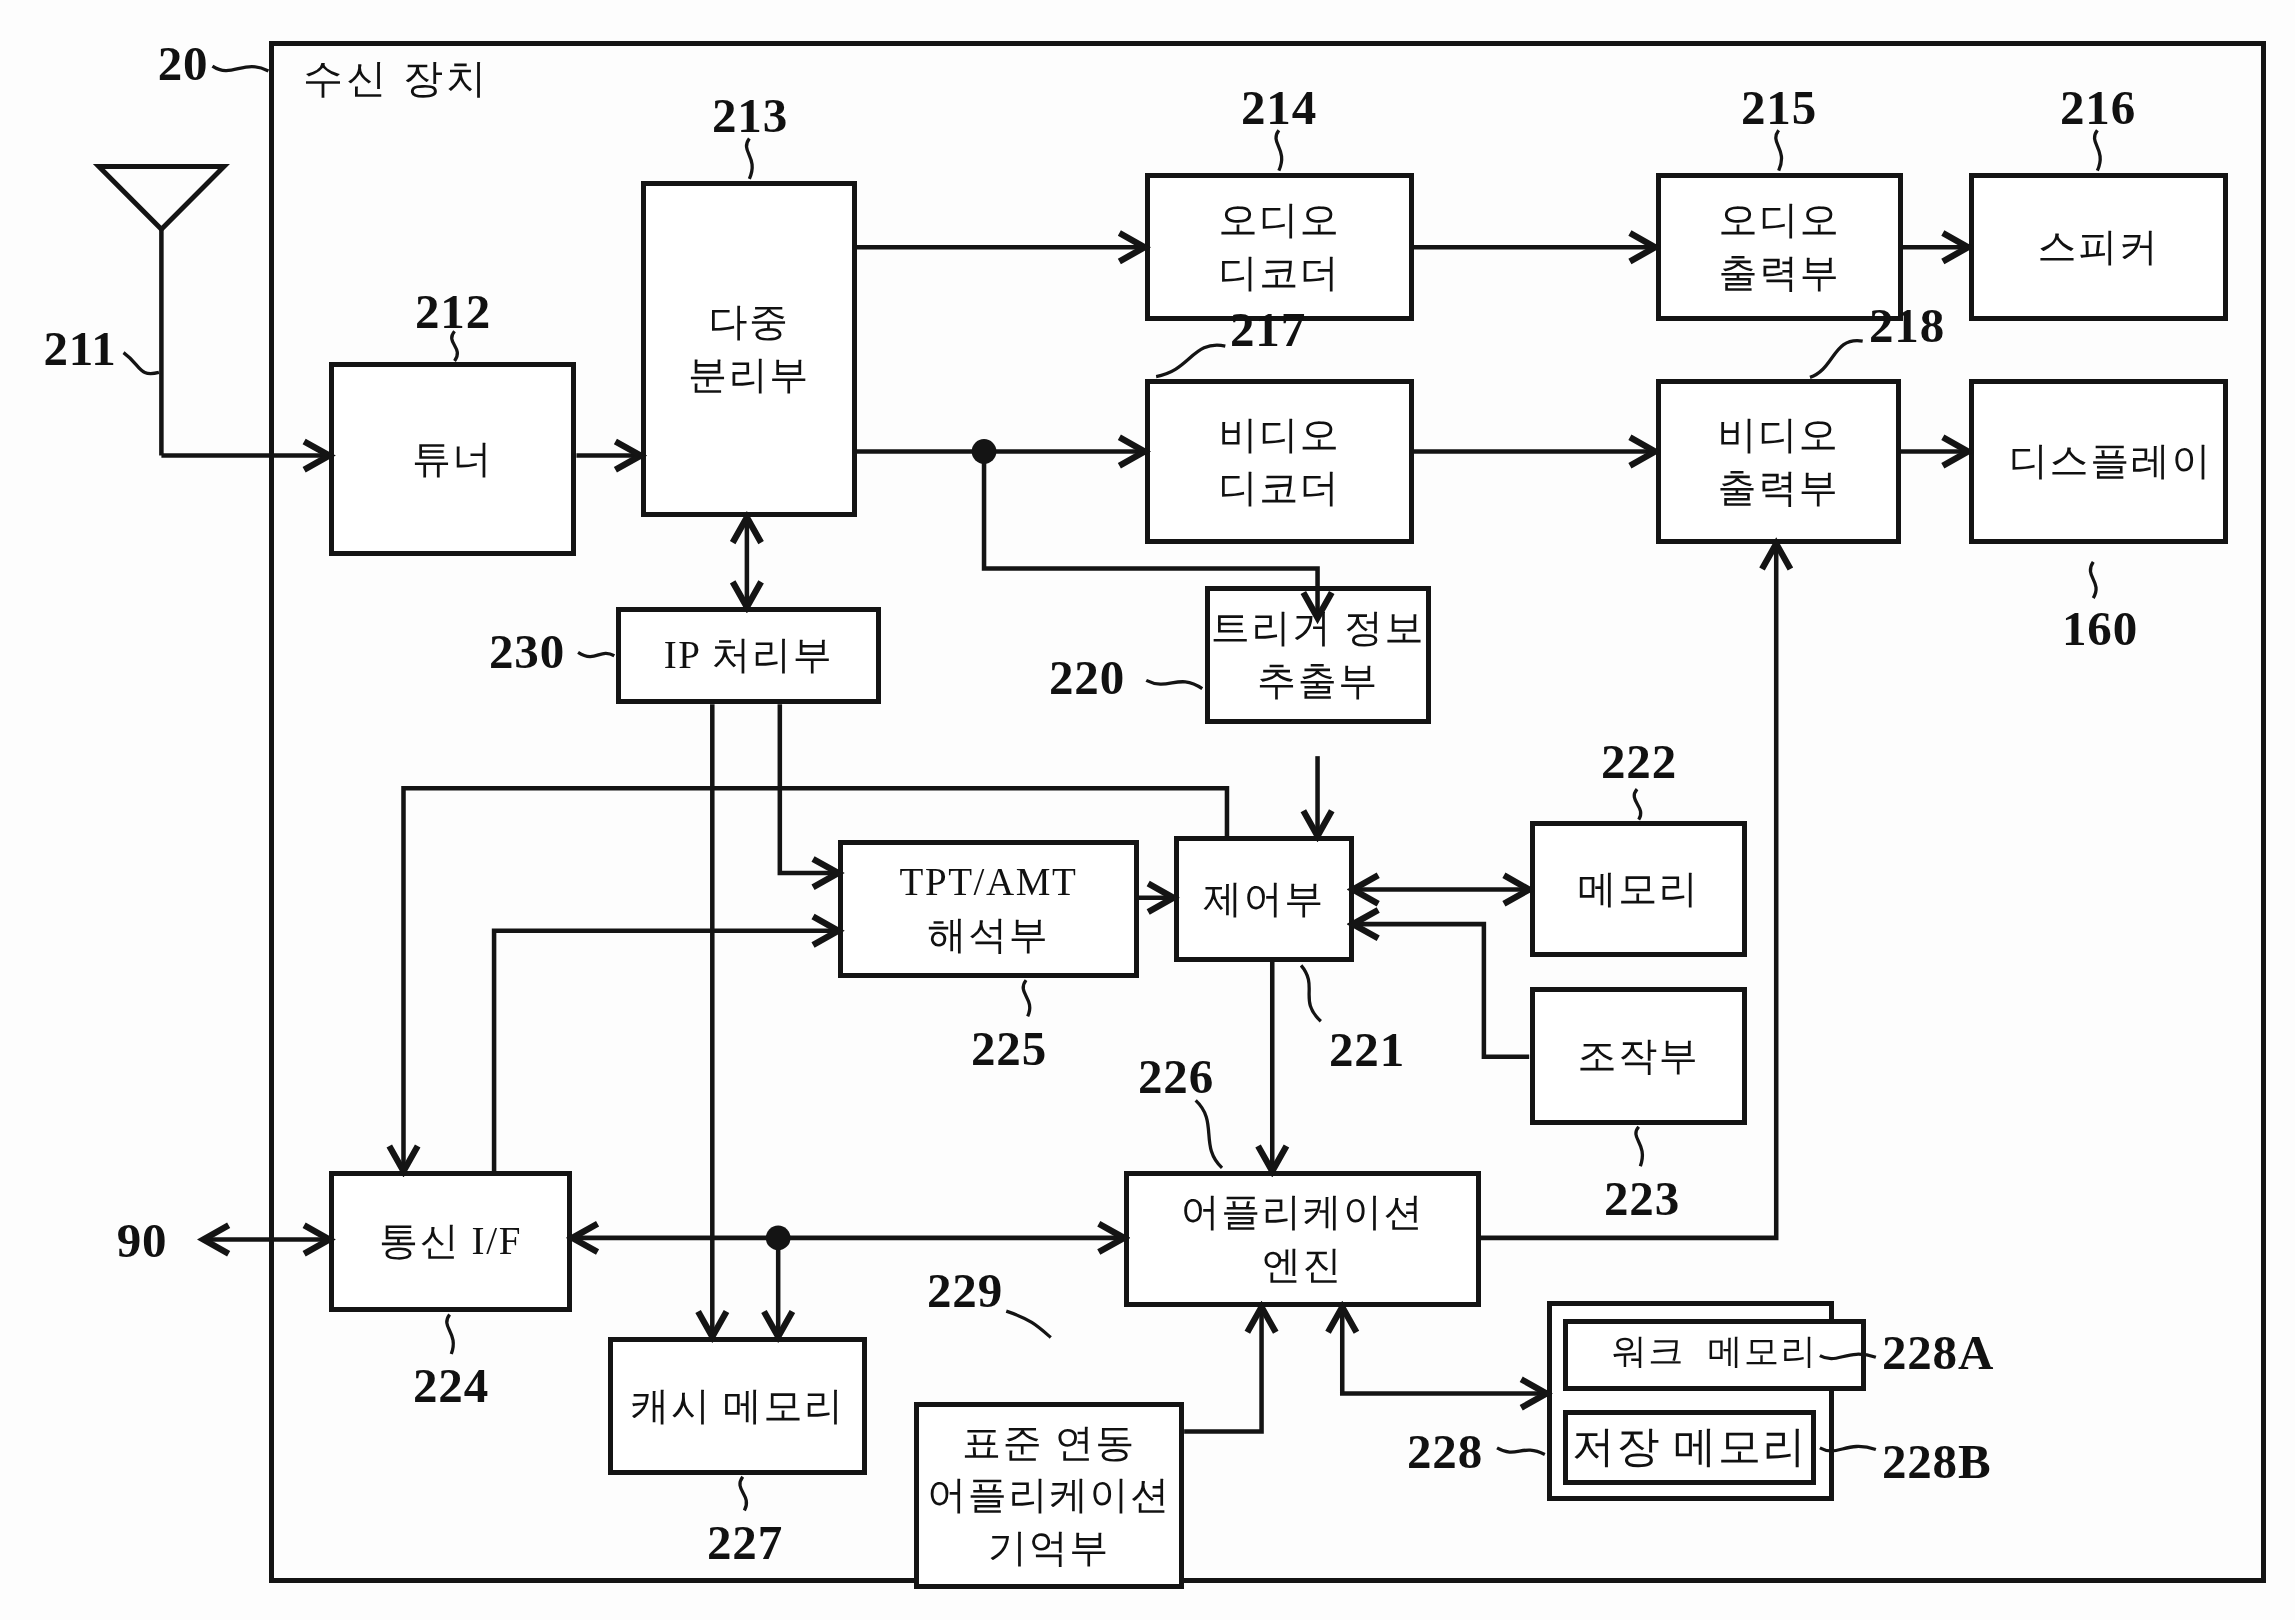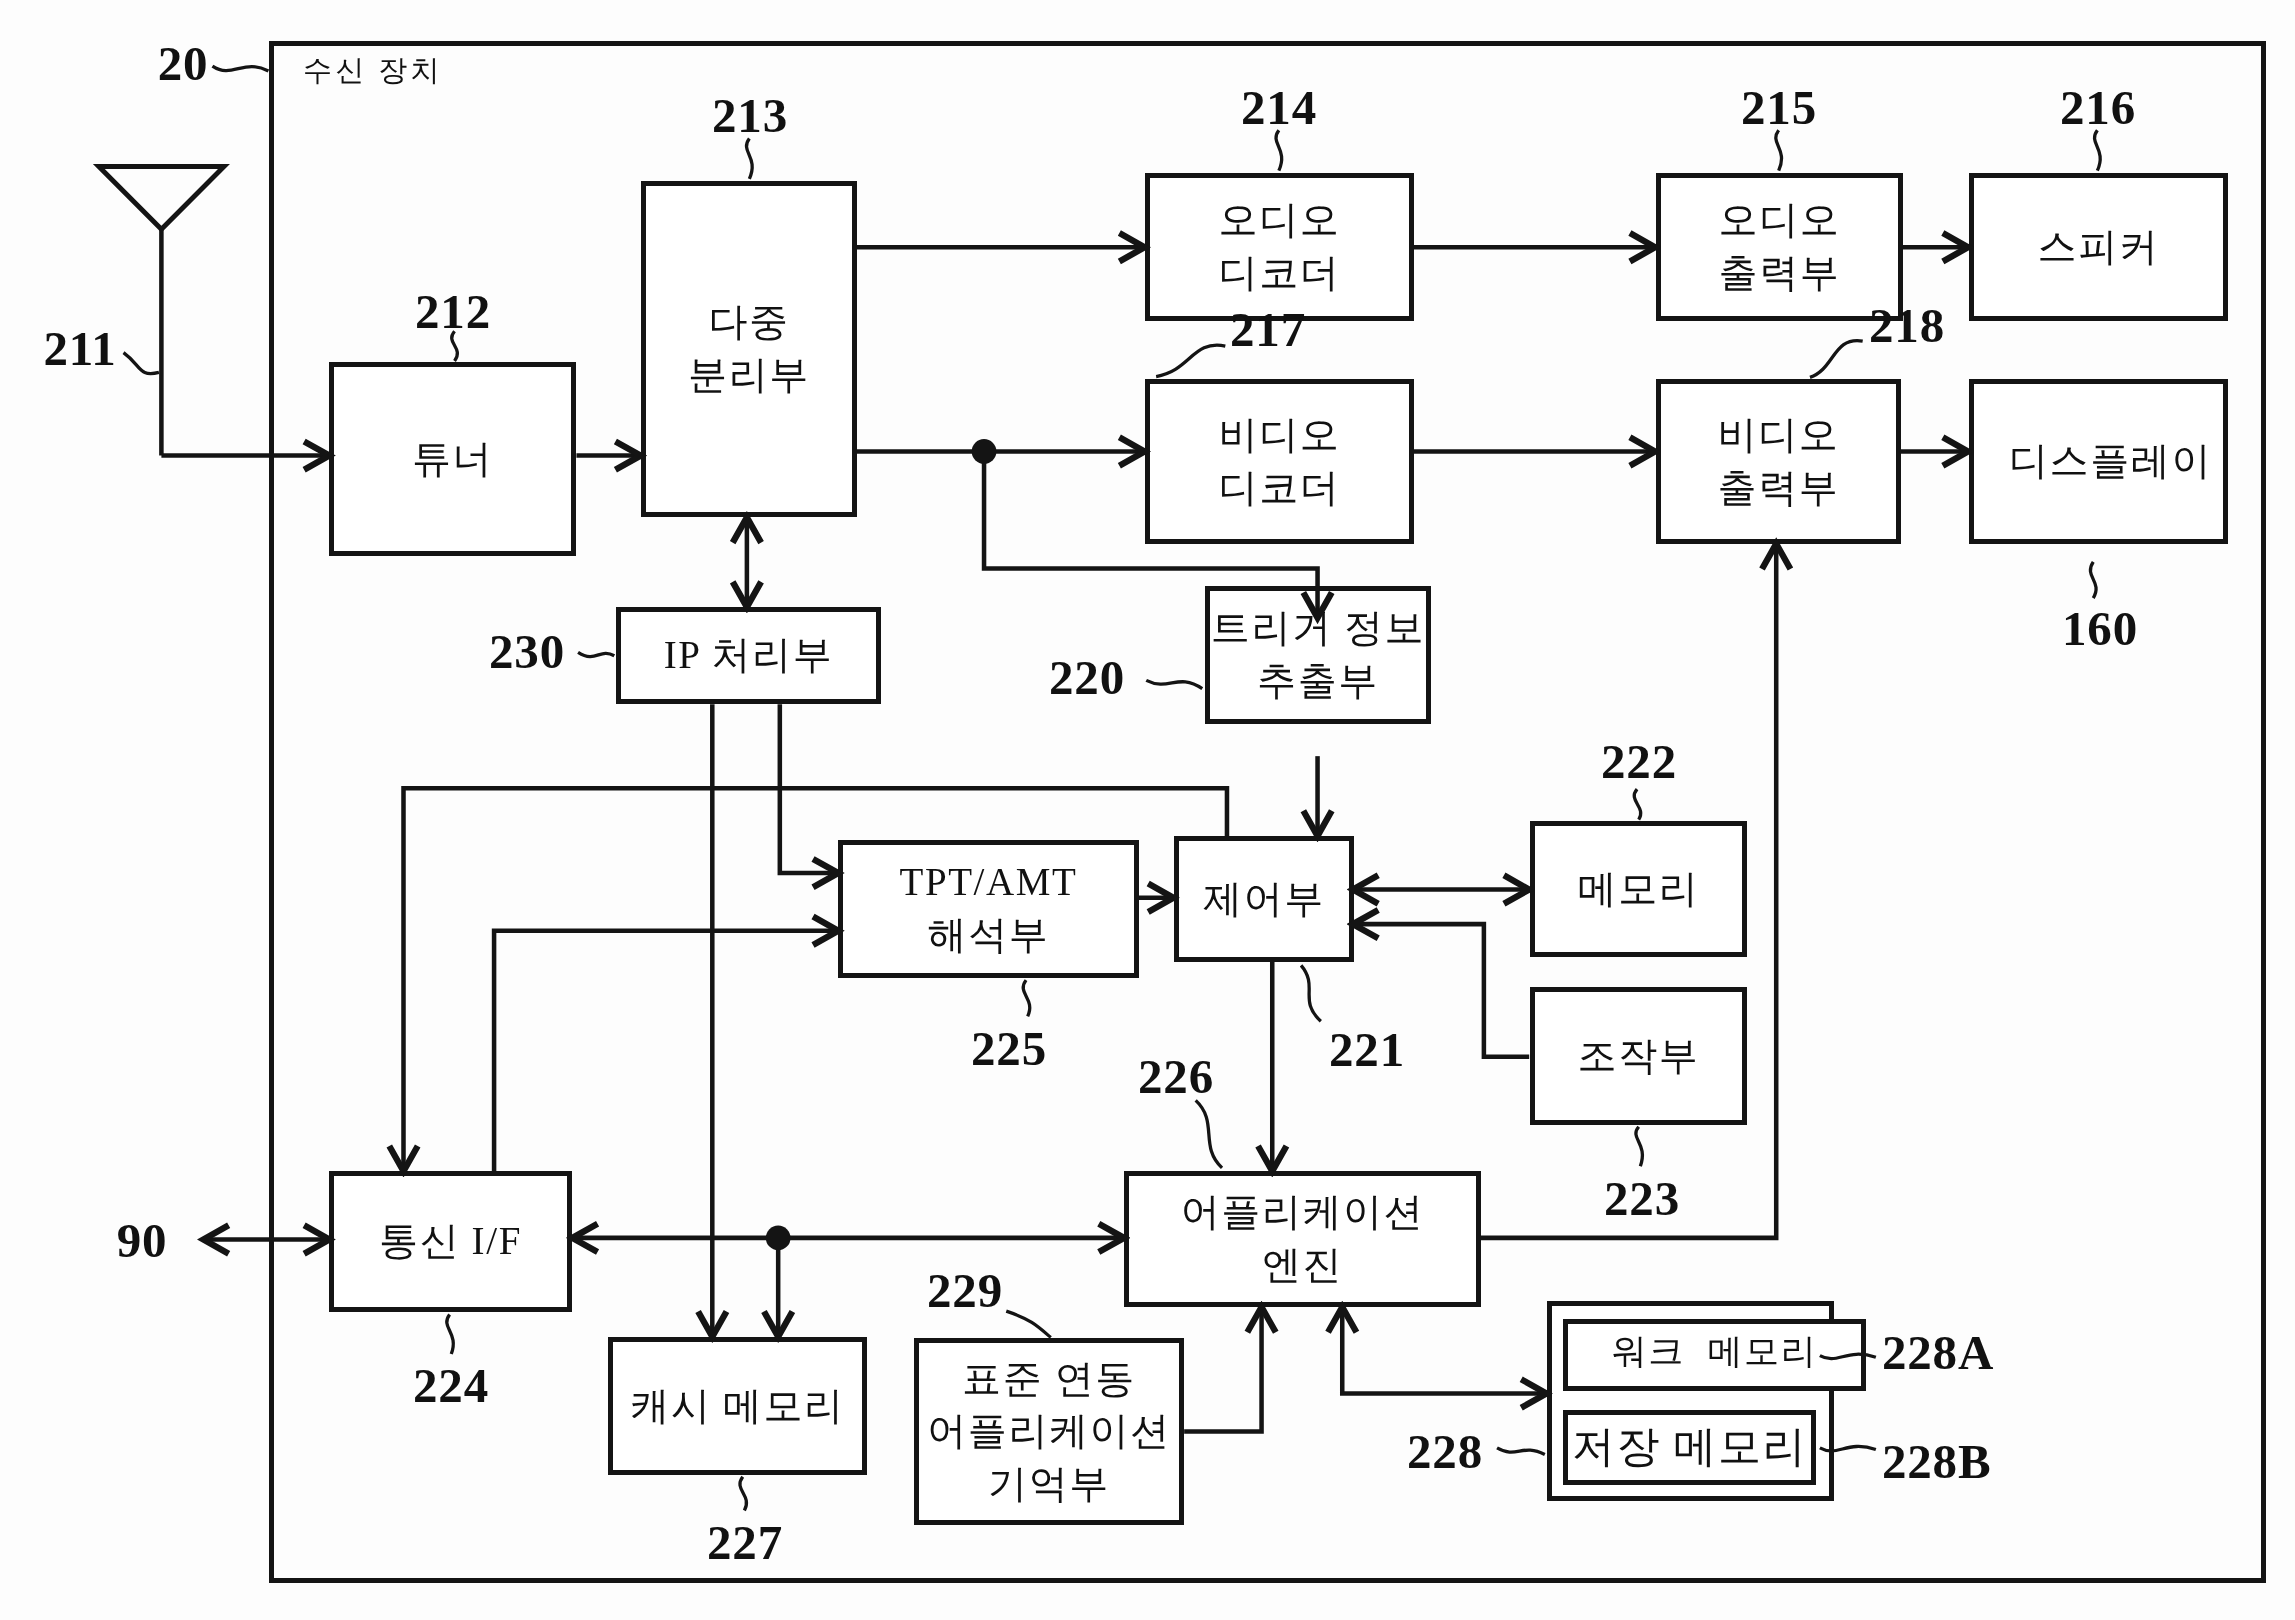--- a/index.html
+++ b/index.html
@@ -20,21 +20,21 @@
     white-space:pre-line;font-size:39px;line-height:1.35;letter-spacing:1.6px;
     font-weight:500;
   }
   .group{background:#ffffff;}
   .ref{
     position:absolute;font-size:49px;font-weight:600;letter-spacing:0.8px;
     transform:translateX(-50%);white-space:nowrap;
   }
   .ref.left-anchor{transform:none;}
   .title{
-    position:absolute;font-size:29px;font-weight:500;letter-spacing:3.3px;white-space:nowrap;
+    position:absolute;font-size:40px;font-weight:500;letter-spacing:3.3px;white-space:nowrap;
   }
   svg.wires{position:absolute;left:0;top:0;pointer-events:none;}
   .wire{stroke:#141414;stroke-width:5.5px;fill:none;}
   .leader{stroke:#141414;stroke-width:4px;fill:none;}
   .shape{stroke:#141414;stroke-width:6px;fill:none;}
 </style>
 </head>
 <body>
 
 <div class="stage">
@@ -112,21 +112,21 @@
 
   <div class="block" style="left:1124px;top:1171px;width:357px;height:136px;">
     <span class="lbl">어플리케이션
 엔진</span>
     </div>
 
   <div class="block" style="left:608px;top:1337px;width:259px;height:138px;">
     <span class="lbl">캐시 메모리</span>
     </div>
 
-  <div class="block" style="left:914px;top:1338px;width:270px;height:187px;">
+  <div class="block" style="left:914px;top:1402px;width:270px;height:187px;">
     <span class="lbl">표준 연동
 어플리케이션
 기억부</span>
     </div>
 
   <div class="block group" style="left:1547px;top:1301px;width:287px;height:200px;"></div>
   <div class="block" style="left:1563px;top:1319px;width:303px;height:72px;font-family:Liberation Mono, monospace;">
     <span class="lbl" style="font-size:35px;">워크 메모리</span>
     </div>
   <div class="block" style="left:1563px;top:1410px;width:253px;height:75px;">

